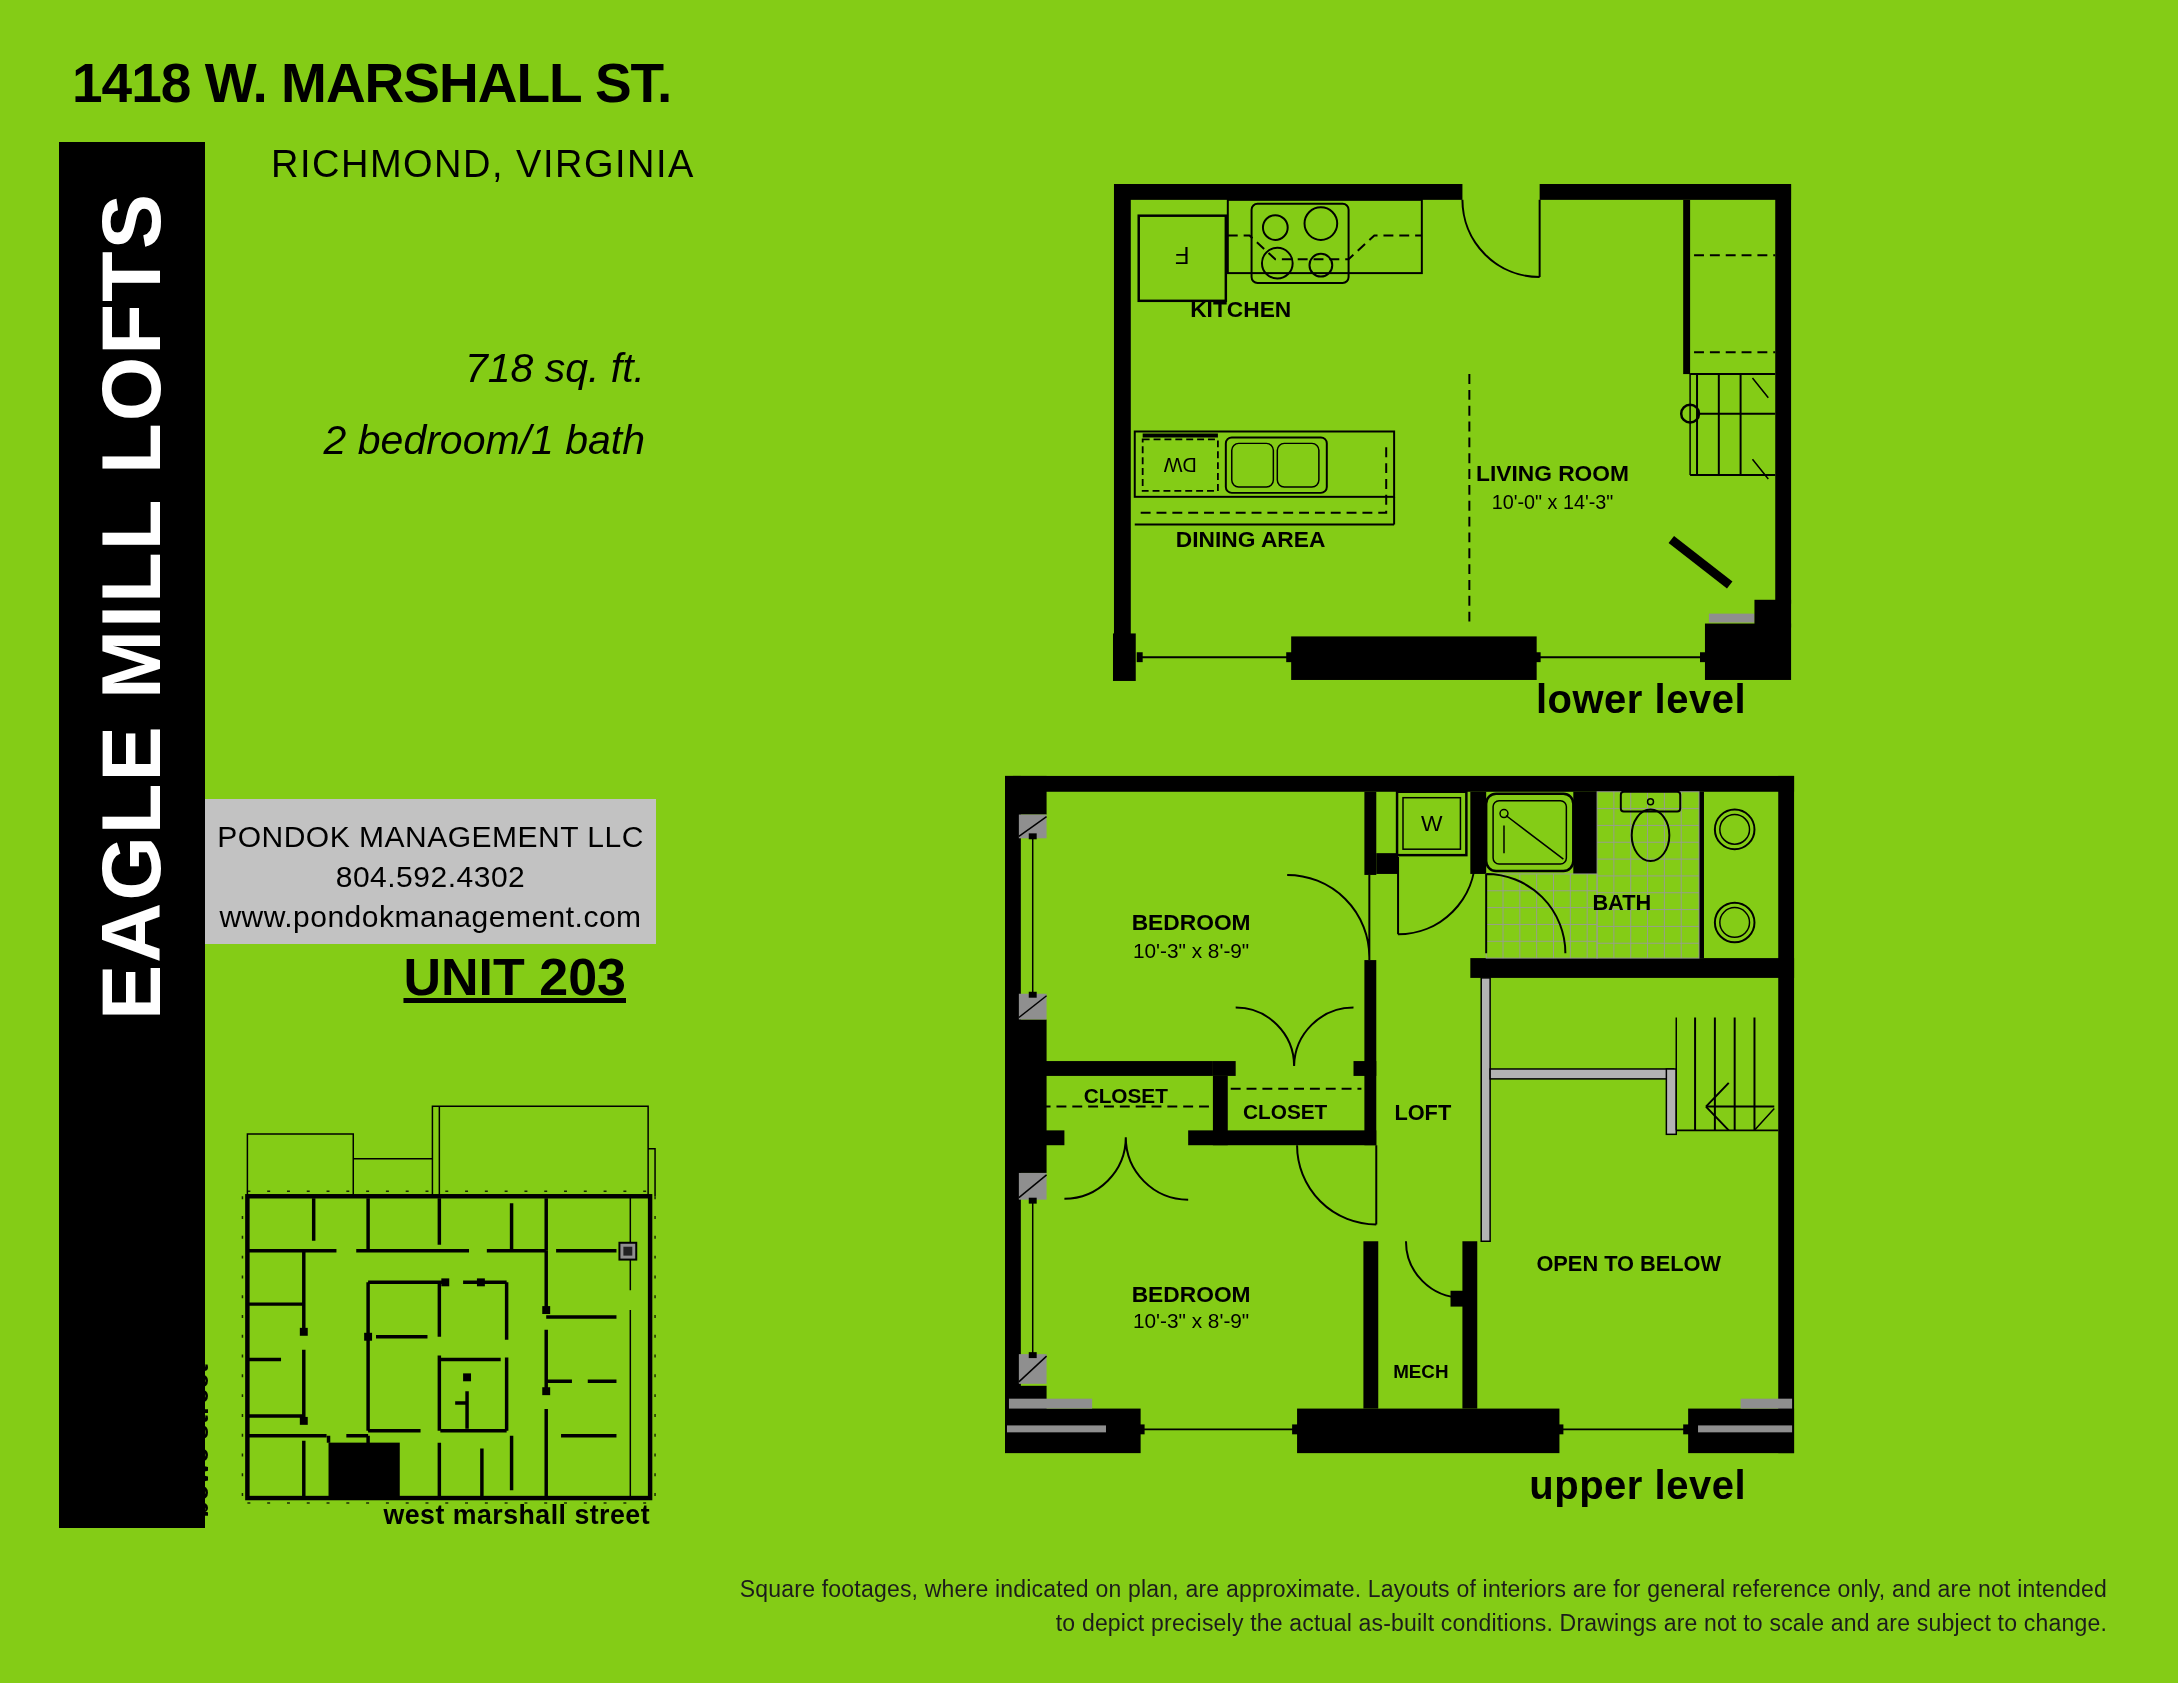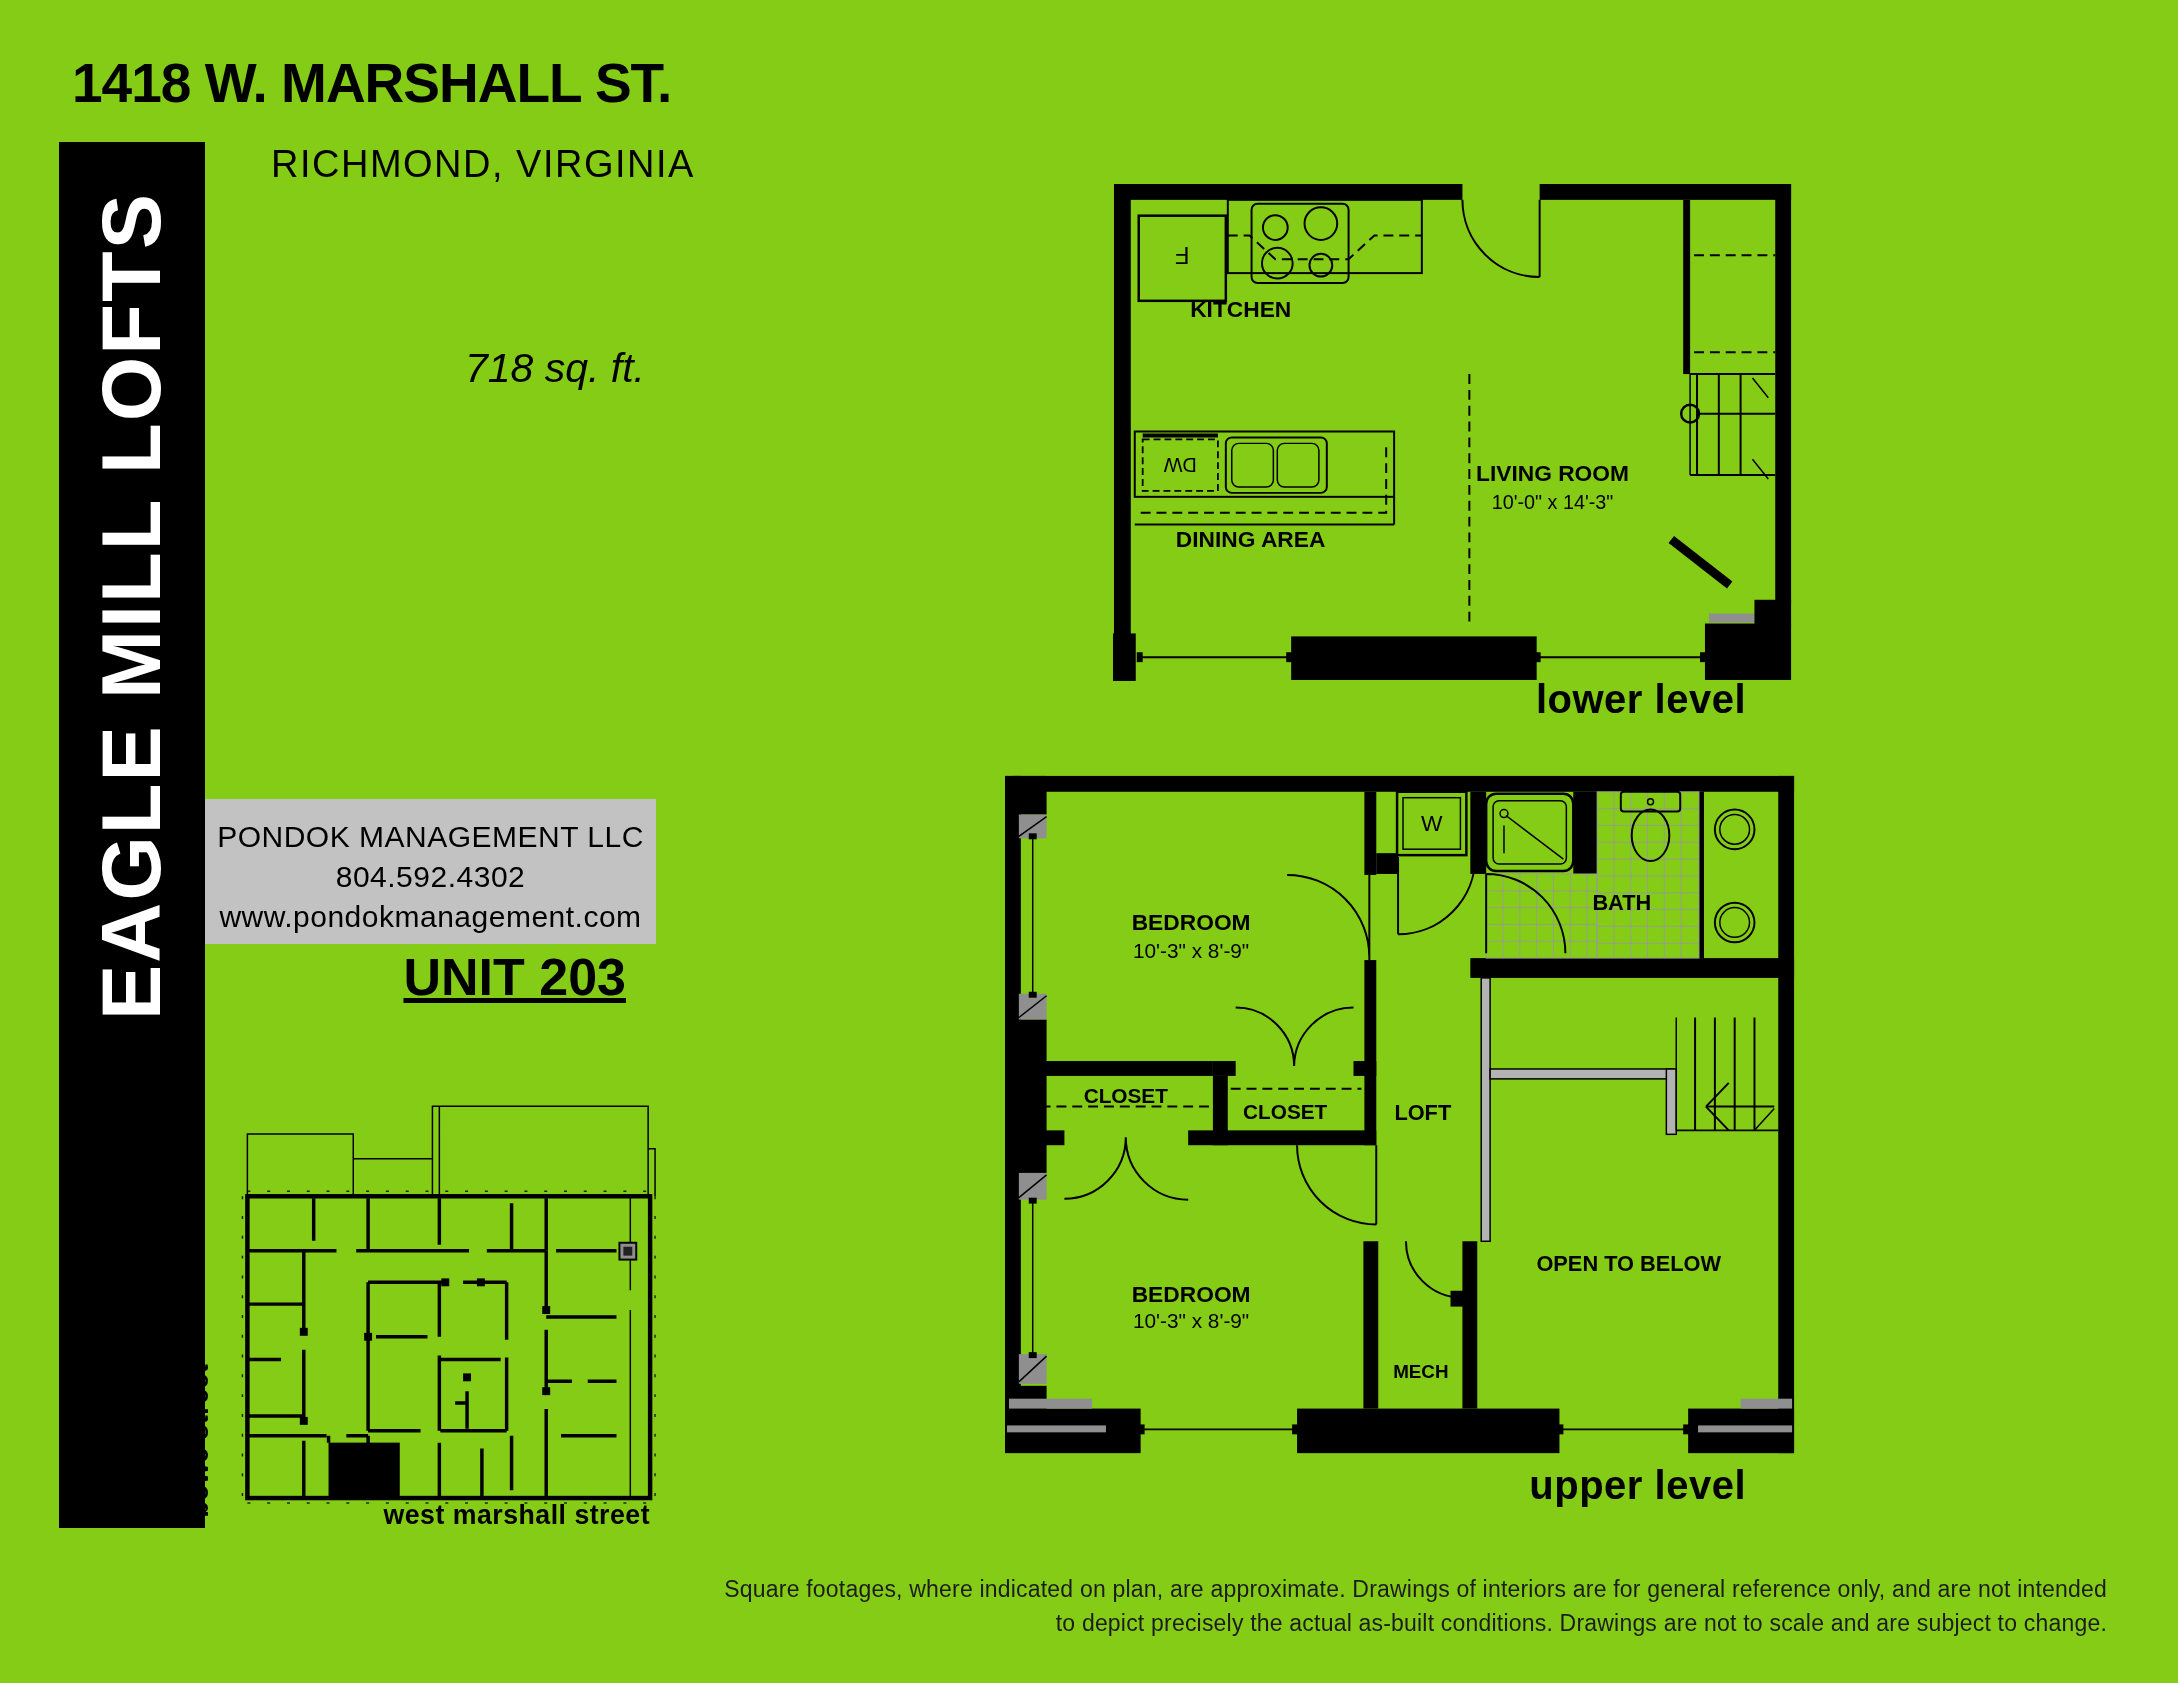--- a/index.html
+++ b/index.html
@@ -45,20 +45,21 @@
 <div class="page">
 
   <div class="abs title">1418 W. MARSHALL ST.</div>
   <div class="abs city">RICHMOND, VIRGINIA</div>
 
   <div class="abs banner">
     <div class="banner-label">EAGLE MILL LOFTS</div>
   </div>
 
   <div class="abs info sqft">718 sq. ft.</div>
+  <div class="abs info bedbath">2 bedroom/1 bath</div>
 
   <div class="abs mgmt">
     <div class="line">PONDOK MANAGEMENT LLC</div>
     <div class="line">804.592.4302</div>
     <div class="line">www.pondokmanagement.com</div>
     <div class="unit">UNIT 203</div>
   </div>
 
   <svg style="left:1111px;top:176px;" width="688" height="510" viewBox="0 0 695 515">
 
@@ -274,18 +275,18 @@
     <rect x="110" y="352" width="72" height="56" fill="#000"></rect>
 
     <rect x="404" y="150" width="17" height="17" fill="#8f8f8f" stroke="#000" stroke-width="2"></rect>
     <rect x="408" y="154" width="9" height="9" fill="#222"></rect>
 
     <text transform="rotate(-90 -12 350)" x="-12" y="350" text-anchor="middle" font-size="27" font-weight="bold" letter-spacing=".5">bowe street</text>
     <text x="435" y="434" text-anchor="end" font-size="27" font-weight="bold" letter-spacing=".5">west marshall street</text>
   </svg>
 
   <div class="abs disclaimer">
-    <div>Square footages, where indicated on plan, are approximate.  Drawings of interiors are for general reference only, and are not intended</div>
+    <div>Square footages, where indicated on plan, are approximate.  Layouts of interiors are for general reference only, and are not intended</div>
     <div>to depict precisely the actual as-built conditions.  Drawings are not to scale and are subject to change.</div>
   </div>
 
 </div>
 
 
 </body></html>

